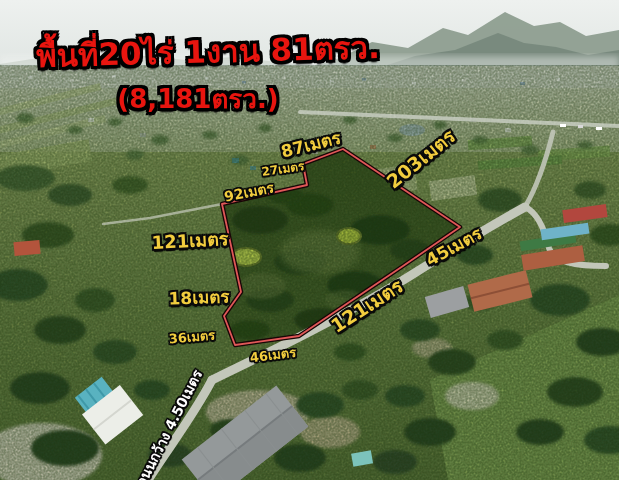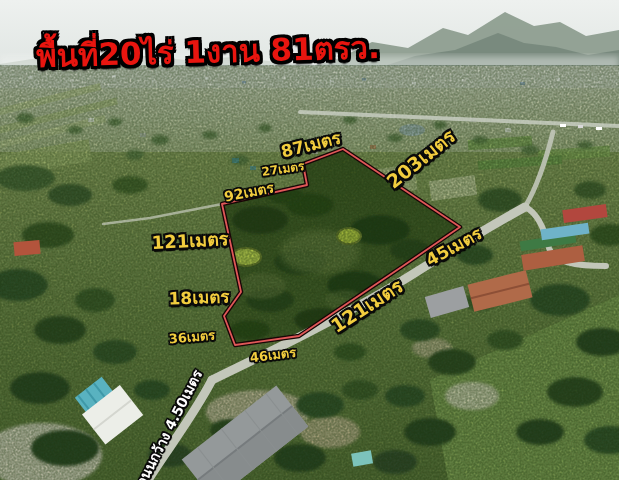--- a/index.html
+++ b/index.html
@@ -260,20 +260,21 @@
     <rect x="14" y="241" width="26" height="14" fill="#b3543c" transform="rotate(-5 27 248)"></rect>
   </g>
 
   <g fill="none" stroke-linejoin="round" stroke-linecap="round">
     <path d="M343,149 L303,164 L307,185 L222,204 L241,292 L224,316 L235,345 L299,336 L403,266 L460,227 Z" stroke="#190606" stroke-width="4.5"></path>
     <path d="M343,149 L303,164 L307,185 L222,204 L241,292 L224,316 L235,345 L299,336 L403,266 L460,227 Z" stroke="#e05858" stroke-width="1.8"></path>
   </g>
 </svg>
 
 <div class="lbl title" style="left:208px;top:52px;font-size:31px;transform:translate(-50%,-50%) rotate(-1.5deg);">พื้นที่20ไร่ 1งาน 81ตรว.</div>
+<div class="lbl title" style="left:198px;top:99px;font-size:26px;transform:translate(-50%,-50%);">(8,181ตรว.)</div>
 
 <div class="lbl" style="left:311px;top:145px;font-size:17px;transform:translate(-50%,-50%) rotate(-14deg);">87เมตร</div>
 <div class="lbl small" style="left:283px;top:169px;font-size:12px;transform:translate(-50%,-50%) rotate(-8deg);">27เมตร</div>
 <div class="lbl small" style="left:249px;top:192px;font-size:14px;transform:translate(-50%,-50%) rotate(-11deg);">92เมตร</div>
 <div class="lbl" style="left:421px;top:159px;font-size:19px;transform:translate(-50%,-50%) rotate(-39deg);">203เมตร</div>
 <div class="lbl" style="left:190px;top:241px;font-size:18px;transform:translate(-50%,-50%) rotate(-3deg);">121เมตร</div>
 <div class="lbl" style="left:199px;top:298px;font-size:17px;transform:translate(-50%,-50%) rotate(-2deg);">18เมตร</div>
 <div class="lbl small" style="left:192px;top:337px;font-size:13px;transform:translate(-50%,-50%) rotate(-5deg);">36เมตร</div>
 <div class="lbl small" style="left:273px;top:355px;font-size:13px;transform:translate(-50%,-50%) rotate(-7deg);">46เมตร</div>
 <div class="lbl" style="left:367px;top:306px;font-size:19px;transform:translate(-50%,-50%) rotate(-33deg);">121เมตร</div>

